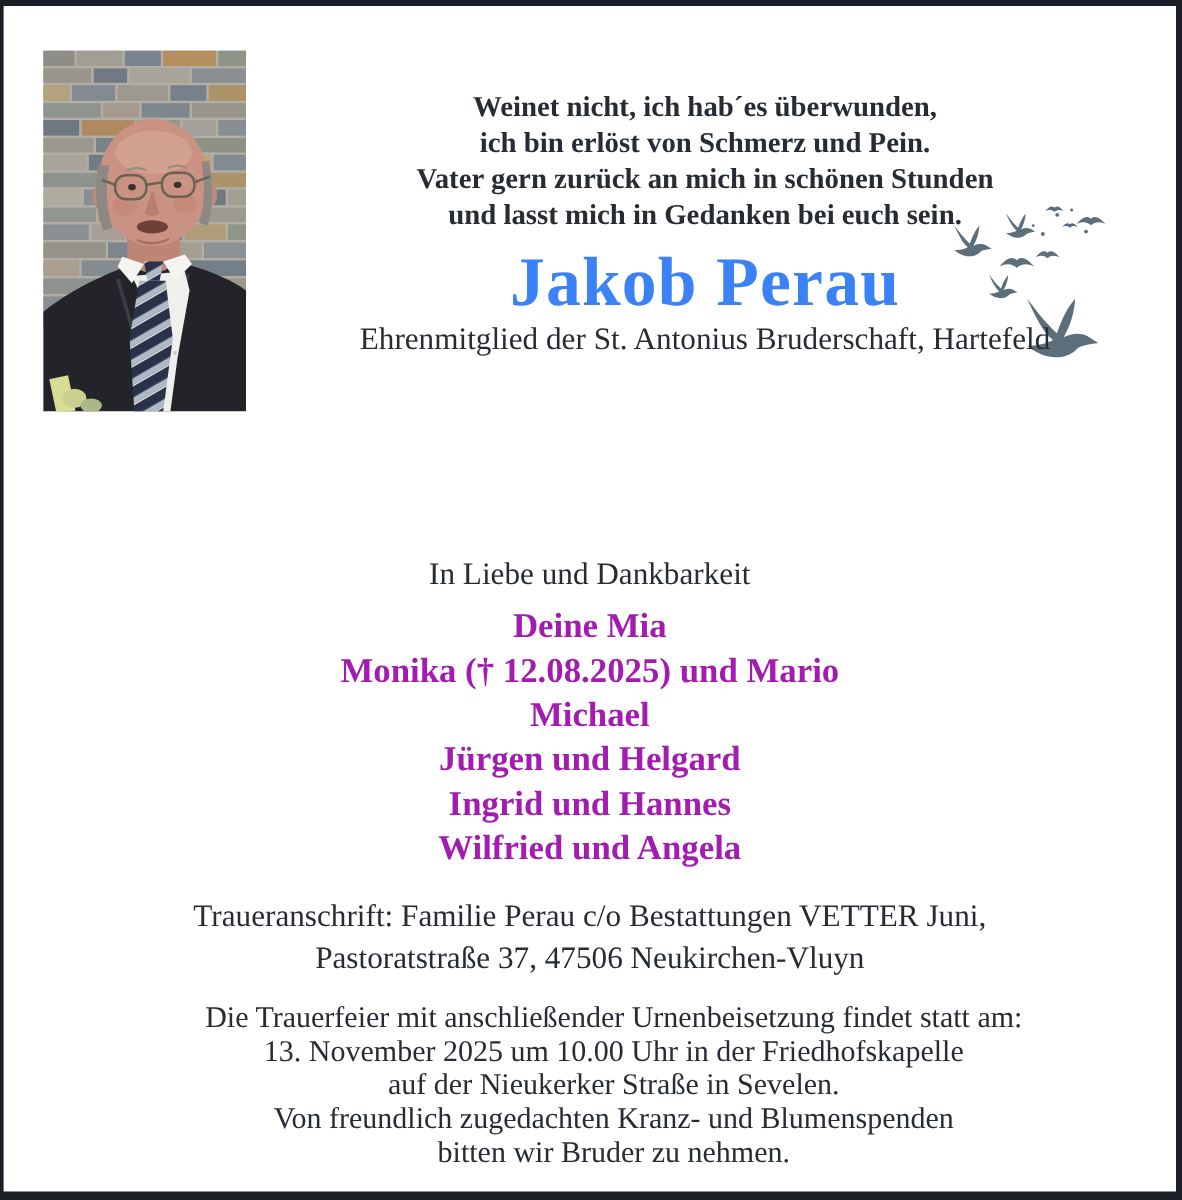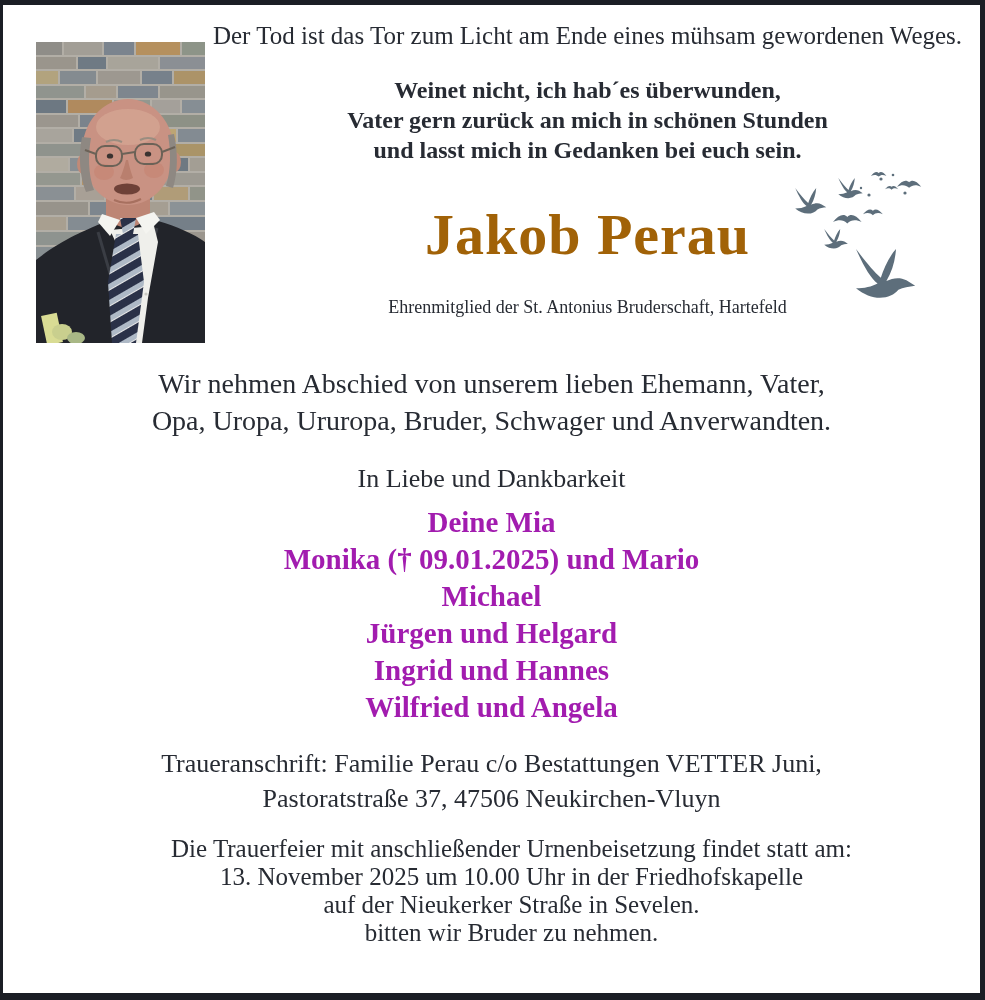--- a/index.html
+++ b/index.html
@@ -14,24 +14,24 @@
     font-family:"Liberation Serif","DejaVu Serif",serif;
     color:#272b33;
     overflow:hidden;
   }
   .abs { position:absolute; }
   .center { text-align:center; }
 
   .epigraph   { left:200px; right:8px; top:16px;  font-size:25px; line-height:30px; }
   .poem       { left:200px; right:8px; top:70px;  font-size:24px; line-height:30px;font-weight:bold; }
   .name-block { left:200px; right:8px; top:198px; }
-  .deceased-name { font-size:58px; line-height:64px; font-weight:700; color:#a16207; letter-spacing:1px; }
+  .deceased-name { font-size:58px; line-height:64px; font-weight:700; color:#3b82f6; letter-spacing:1px; }
   .dates      { margin-top:12px; font-size:26px; line-height:32px; }
   .dates span { padding:0 12px; }
-  .honorific  { font-size:18px; line-height:32px;margin-top:24px; }
+  .honorific  { font-size:26px; line-height:32px; }
 
   .farewell   { left:0; right:0; top:360px; font-size:28px; line-height:37px; }
   .tribute    { left:0; right:0; top:459px; font-size:26px; line-height:30px; }
   .mourners   { left:0; right:0; top:499px; font-size:29px; line-height:37px; font-weight:700; color:#a21caf; }
   .address    { left:0; right:0; top:741px; font-size:26px; line-height:35px; }
   .service    { left:0; right:0; top:830px; font-size:25px; line-height:28px;padding-left:40px; }
 
   .photo-frame { left:33px; top:37px; width:169px; height:301px; }
   .birds-wrap  { left:0; top:0; width:977px; height:988px; pointer-events:none; }
 </style>
@@ -183,56 +183,51 @@
     <use href="#gull" transform="translate(894,174) scale(1.1)"></use>
     <use href="#gull" transform="translate(868,166) scale(0.7)"></use>
     <use href="#gull" transform="translate(882,180) scale(0.6)"></use>
     <circle cx="866" cy="190" r="1.6"></circle>
     <circle cx="878" cy="174" r="1.6"></circle>
     <circle cx="890" cy="170" r="1.3"></circle>
     <circle cx="902" cy="188" r="1.6"></circle>
     <circle cx="858" cy="183" r="1.2"></circle>
   </svg>
 
-  <div class="abs epigraph center">
-    <span>Der Tod ist das Tor zum Licht am Ende eines mühsam gewordenen Weges.</span>
-  </div>
 
   <div class="abs poem center">
     <div>Weinet nicht, ich hab´es überwunden,</div>
+    <div>ich bin erlöst von Schmerz und Pein.</div>
     <div>Vater gern zurück an mich in schönen Stunden</div>
     <div>und lasst mich in Gedanken bei euch sein.</div>
   </div>
 
   <div class="abs name-block center">
     <div class="deceased-name">Jakob Perau</div>
     <div class="honorific">Ehrenmitglied der St. Antonius Bruderschaft, Hartefeld</div>
   </div>
 
-  <div class="abs farewell center">
-    <div>Wir nehmen Abschied von unserem lieben Ehemann, Vater,</div>
-    <div>Opa, Uropa, Ururopa, Bruder, Schwager und Anverwandten.</div>
-  </div>
 
   <div class="abs tribute center">In Liebe und Dankbarkeit</div>
 
   <div class="abs mourners center">
     <div>Deine Mia</div>
-    <div>Monika († 09.01.2025) und Mario</div>
+    <div>Monika († 12.08.2025) und Mario</div>
     <div>Michael</div>
     <div>Jürgen und Helgard</div>
     <div>Ingrid und Hannes</div>
     <div>Wilfried und Angela</div>
   </div>
 
   <div class="abs address center">
     <div>Traueranschrift: Familie Perau c/o Bestattungen VETTER Juni,</div>
     <div>Pastoratstraße 37, 47506 Neukirchen-Vluyn</div>
   </div>
 
   <div class="abs service center">
     <div>Die Trauerfeier mit anschließender Urnenbeisetzung findet statt am:</div>
     <div>13. November 2025 um 10.00 Uhr in der Friedhofskapelle</div>
     <div>auf der Nieukerker Straße in Sevelen.</div>
+    <div>Von freundlich zugedachten Kranz- und Blumenspenden</div>
     <div>bitten wir Bruder zu nehmen.</div>
   </div>
 
 </div>
 
 </body></html>

